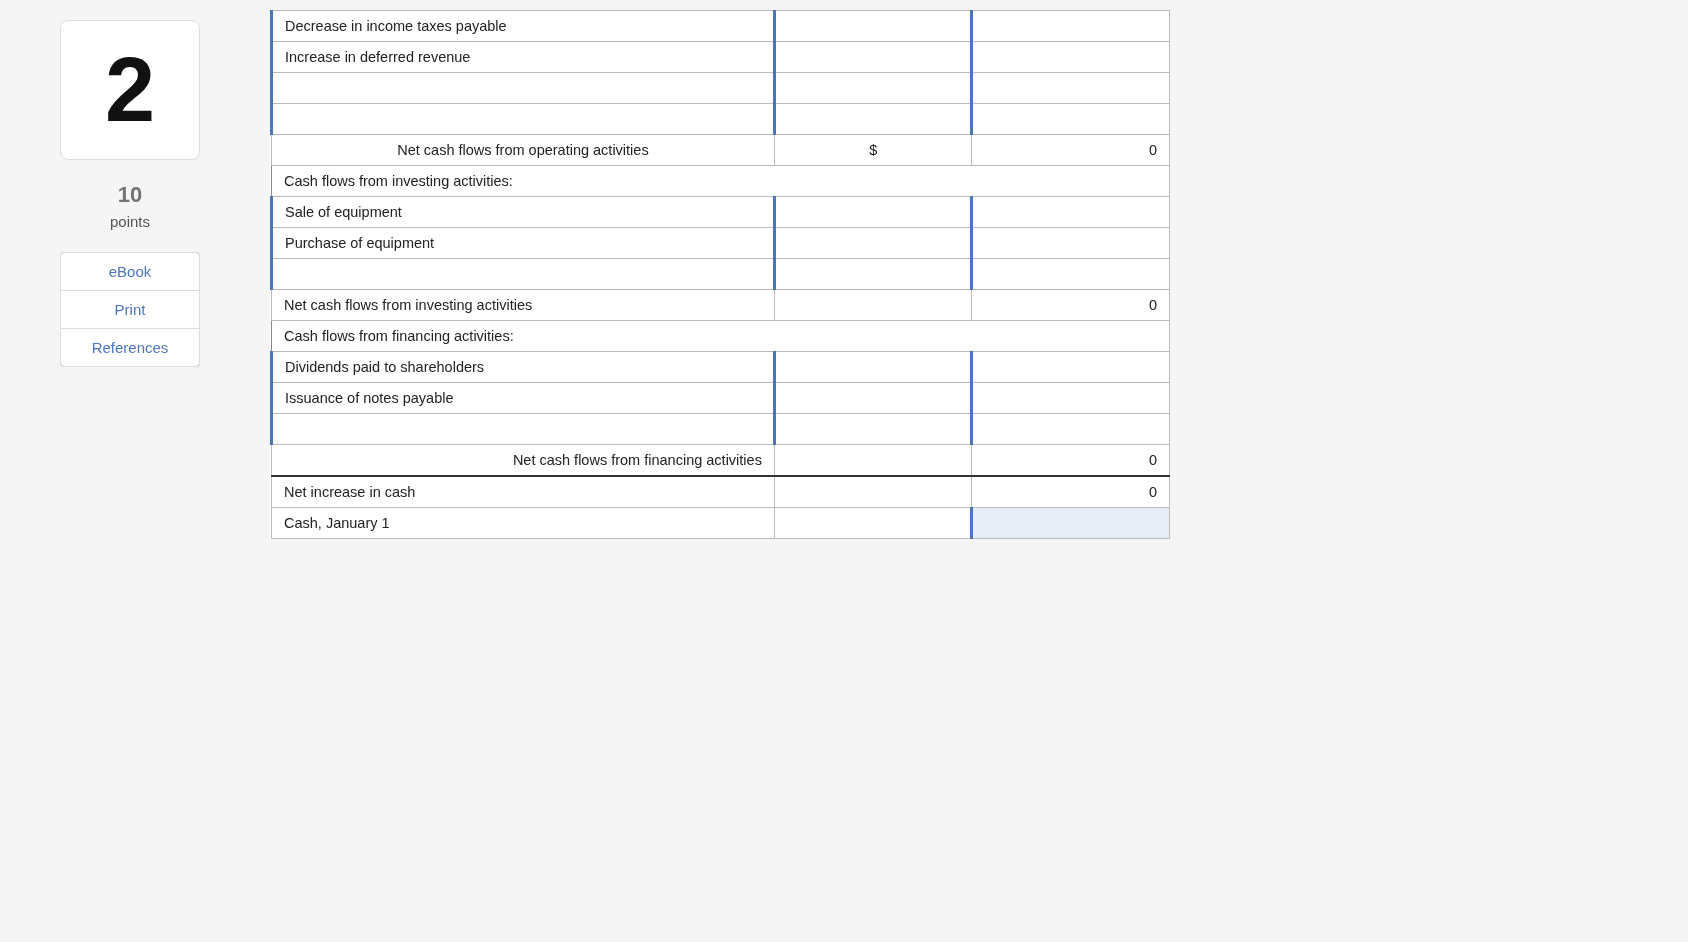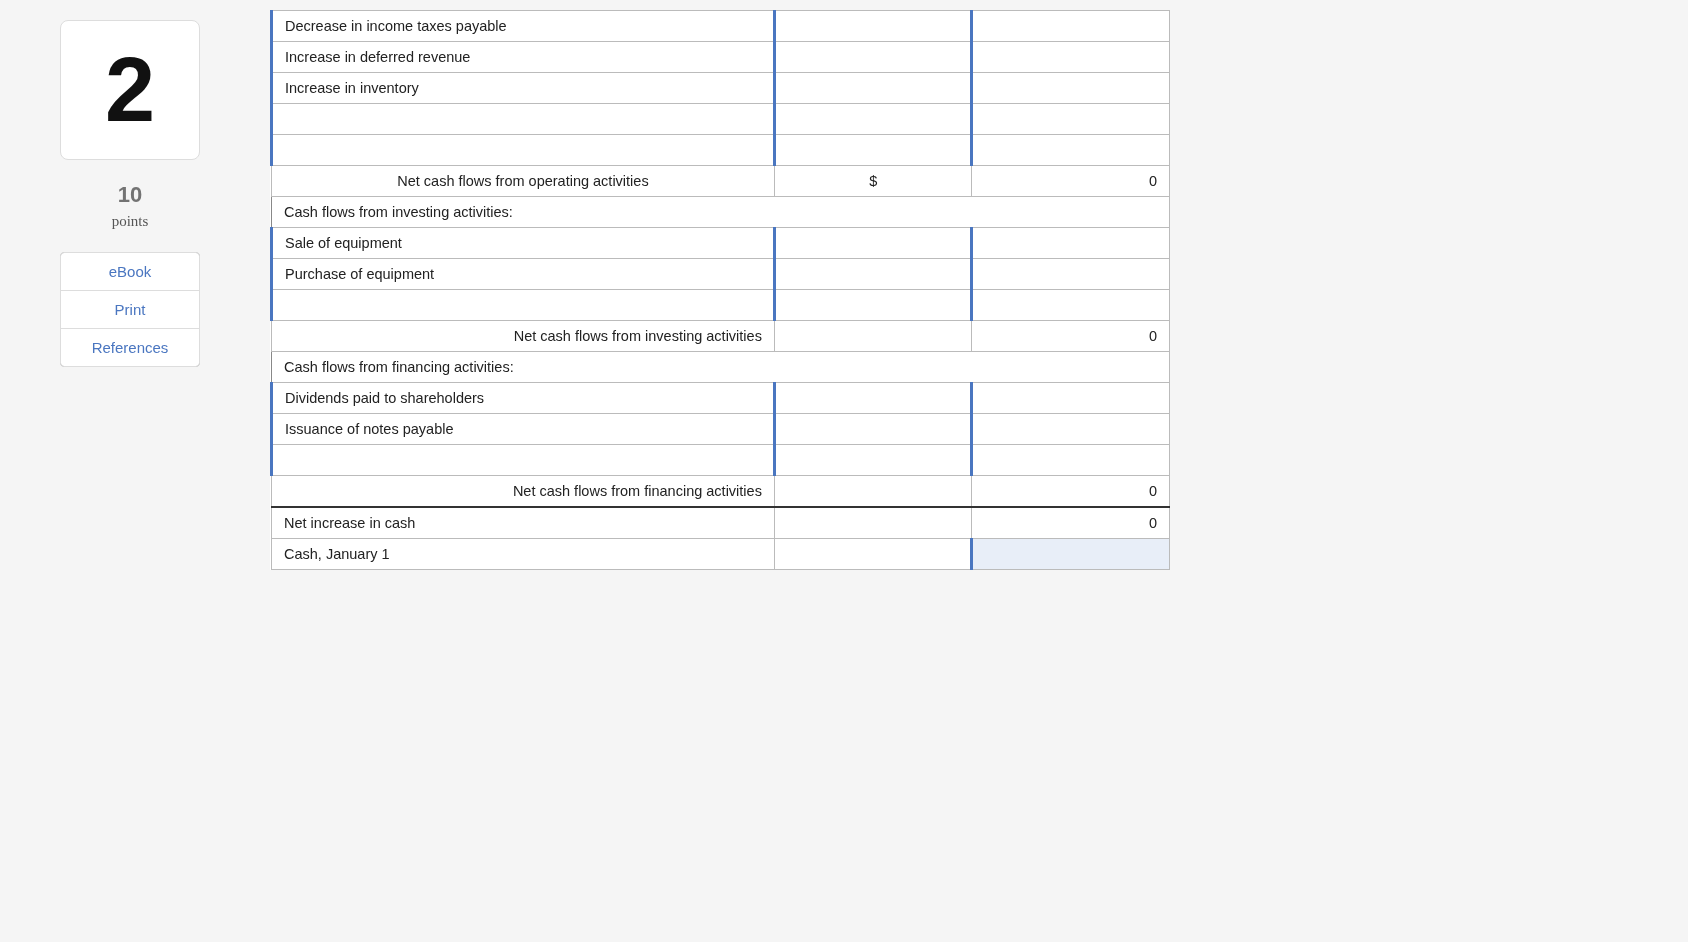--- a/index.html
+++ b/index.html
@@ -48,21 +48,20 @@
 
     .points-value {
       font-size: 22px;
       color: #737373;
       font-weight: bold;
     }
 
     .points-label {
       font-size: 15px;
       color: #555;
-      font-family: Liberation Serif, serif;
     }
 
     .sidebar-links {
       display: flex;
       flex-direction: column;
       width: 140px;
       border: 1px solid #ddd;
       border-radius: 4px;
       background: #737373;
       overflow: hidden;
@@ -208,27 +207,20 @@
       </tr>
 
       <tr class="input-row">
         <td class="has-arrow">Increase in deferred revenue</td>
         <td class="has-arrow input-cell">
           <input class="input-box" type="text" value="" style="">
         </td>
         <td></td>
       </tr>
 
-      <tr class="input-row">
-        <td class="has-arrow">Increase in inventory</td>
-        <td class="has-arrow input-cell">
-          <input class="input-box" type="text" value="" style="">
-        </td>
-        <td></td>
-      </tr>
 
       <tr class="input-row">
         <td class="has-arrow"></td>
         <td class="has-arrow input-cell">
           <input class="input-box" type="text" value="" style="">
         </td>
         <td></td>
       </tr>
 
       <tr class="input-row">
@@ -267,21 +259,21 @@
 
       <tr class="input-row">
         <td class="has-arrow"></td>
         <td class="has-arrow input-cell">
           <input class="input-box" type="text" value="" style="">
         </td>
         <td></td>
       </tr>
 
       <tr class="subtotal-row">
-        <td style="text-align:right;">Net cash flows from investing activities</td>
+        <td style="text-align:left;">Net cash flows from investing activities</td>
         <td></td>
         <td class="right">0</td>
       </tr>
 
       <tr class="section-header">
         <td colspan="3">Cash flows from financing activities:</td>
       </tr>
 
       <tr class="input-row">
         <td class="has-arrow">Dividends paid to shareholders</td>

